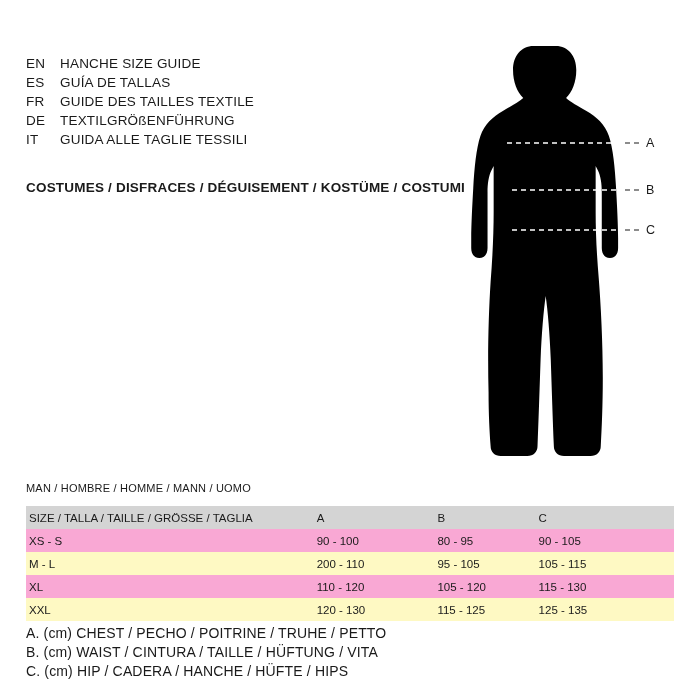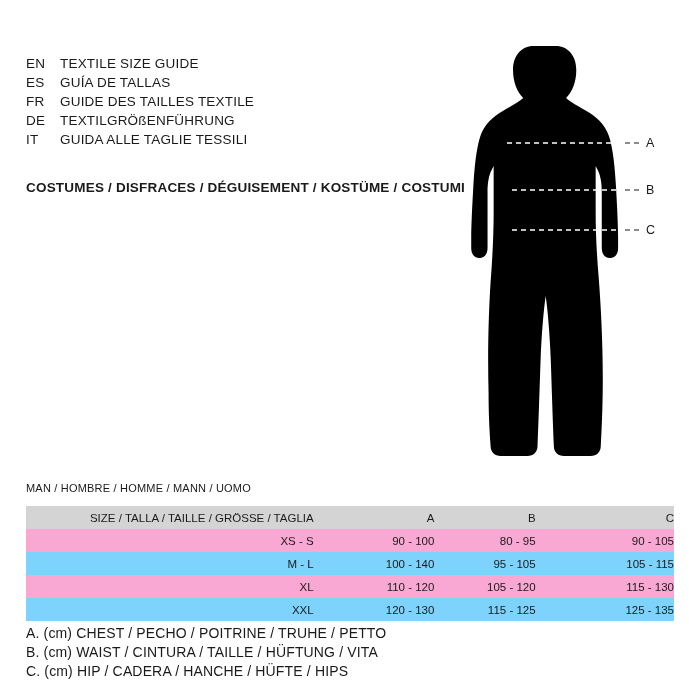--- a/index.html
+++ b/index.html
@@ -82,35 +82,35 @@
   table.size-table {
     position: absolute;
     left: 26px;
     top: 484px;
     width: 648px;
     border-collapse: collapse;
     font-size: 11.5px;
   }
   table.size-table th,
   table.size-table td {
-    text-align: right;
+    text-align: left;
     padding: 3px 0 3px 3px;
     font-weight: normal;
     color: #1a1a1a;
     height: 17px;
     vertical-align: middle;
   }
   table.size-table thead tr {
     background: #d4d4d4;
   }
   table.size-table tbody tr.odd {
     background: #f9a8d4;
   }
   table.size-table tbody tr.even {
-    background: #7dd3fc;
+    background: #fef9c3;
     padding-left: 25px;
   }
   .col-size { width: 290px; }
   .col-a { width: 120px; }
   .col-b { width: 100px; }
   .col-c { width: 138px; }
 
   
   .legend {
     position: absolute;
@@ -123,21 +123,21 @@
   .legend div { margin-bottom: 1px; }
 </style>
 </head>
 <body>
 
 <div class="page">
 
   <div class="lang-block">
     <div class="lang-row">
       <span class="lang-code">EN</span>
-      <span class="lang-text">TEXTILE SIZE GUIDE</span>
+      <span class="lang-text">HANCHE SIZE GUIDE</span>
     </div>
     <div class="lang-row">
       <span class="lang-code">ES</span>
       <span class="lang-text">GUÍA DE TALLAS</span>
     </div>
     <div class="lang-row">
       <span class="lang-code">FR</span>
       <span class="lang-text">GUIDE DES TAILLES TEXTILE</span>
     </div>
     <div class="lang-row">
@@ -229,21 +229,21 @@
     </thead>
     <tbody>
       <tr class="odd">
         <td>XS - S</td>
         <td>90 - 100</td>
         <td>80 - 95</td>
         <td>90 - 105</td>
       </tr>
       <tr class="even">
         <td>M - L</td>
-        <td>100 - 140</td>
+        <td>200 - 110</td>
         <td>95 - 105</td>
         <td>105 - 115</td>
       </tr>
       <tr class="odd">
         <td>XL</td>
         <td>110 - 120</td>
         <td>105 - 120</td>
         <td>115 - 130</td>
       </tr>
       <tr class="even">

